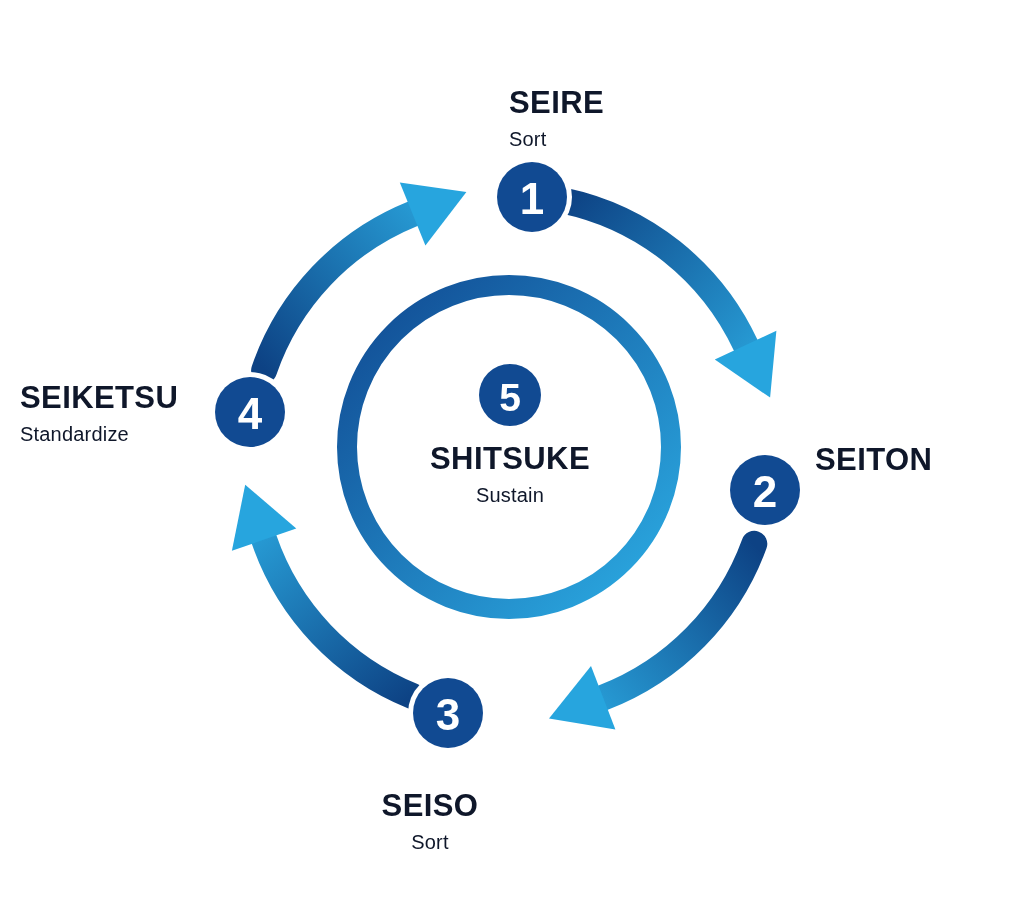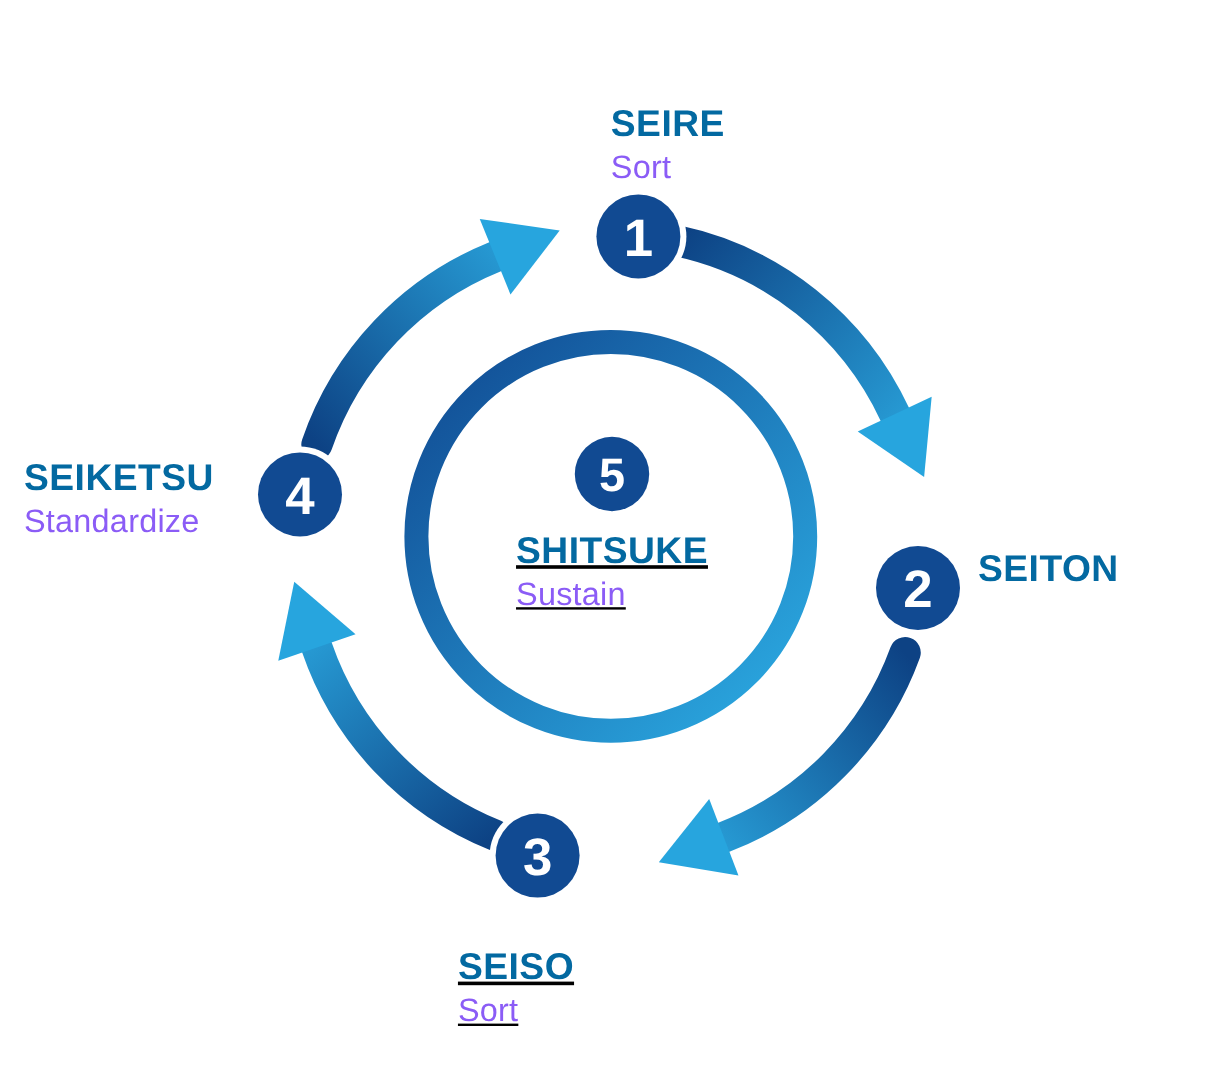--- a/index.html
+++ b/index.html
@@ -20,33 +20,33 @@
     left: 0;
     top: 0;
   }
   .label {
     position: absolute;
     white-space: nowrap;
   }
   .label .jp {
     font-size: 31px;
     font-weight: bold;
-    color: #0369a1;
+    color: #0f172a;
     letter-spacing: 0.4px;
     line-height: 36px;
   }
   .label .en {
-    font-size: 27px;
+    font-size: 20px;
     font-weight: normal;
-    color: #8b5cf6;
+    color: #0f172a;
     letter-spacing: 0.2px;
     line-height: 36px;
   }
   .label.align-right { }
-  .label.align-center { transform: translateX(-50%); text-decoration: underline; }
+  .label.align-center { text-align: center; transform: translateX(-50%); }
   .num {
     position: absolute;
     transform: translate(-50%, -50%);
     color: #ffffff;
     font-weight: bold;
     font-size: 44px;
     line-height: 1;
   }
   .num.small { font-size: 39px; }
 </style>
@@ -112,21 +112,21 @@
   <div class="num" style="left:765px; top:492px;">2</div>
   <div class="num" style="left:448px; top:715px;">3</div>
   <div class="num" style="left:250px; top:414px;">4</div>
   <div class="num small" style="left:510px; top:397px;">5</div>
 
   <div class="label" style="left:509px; top:85px;">
     <div class="jp">SEIRE</div>
     <div class="en">Sort</div>
   </div>
 
-  <div class="label" style="left:815px; top:456px;">
+  <div class="label" style="left:815px; top:442px;">
     <div class="jp">SEITON</div>
   </div>
 
   <div class="label align-center" style="left:430px; top:788px;">
     <div class="jp">SEISO</div>
     <div class="en">Sort</div>
   </div>
 
   <div class="label align-right" style="left:20px; top:380px; width:196px;">
     <div class="jp">SEIKETSU</div>

